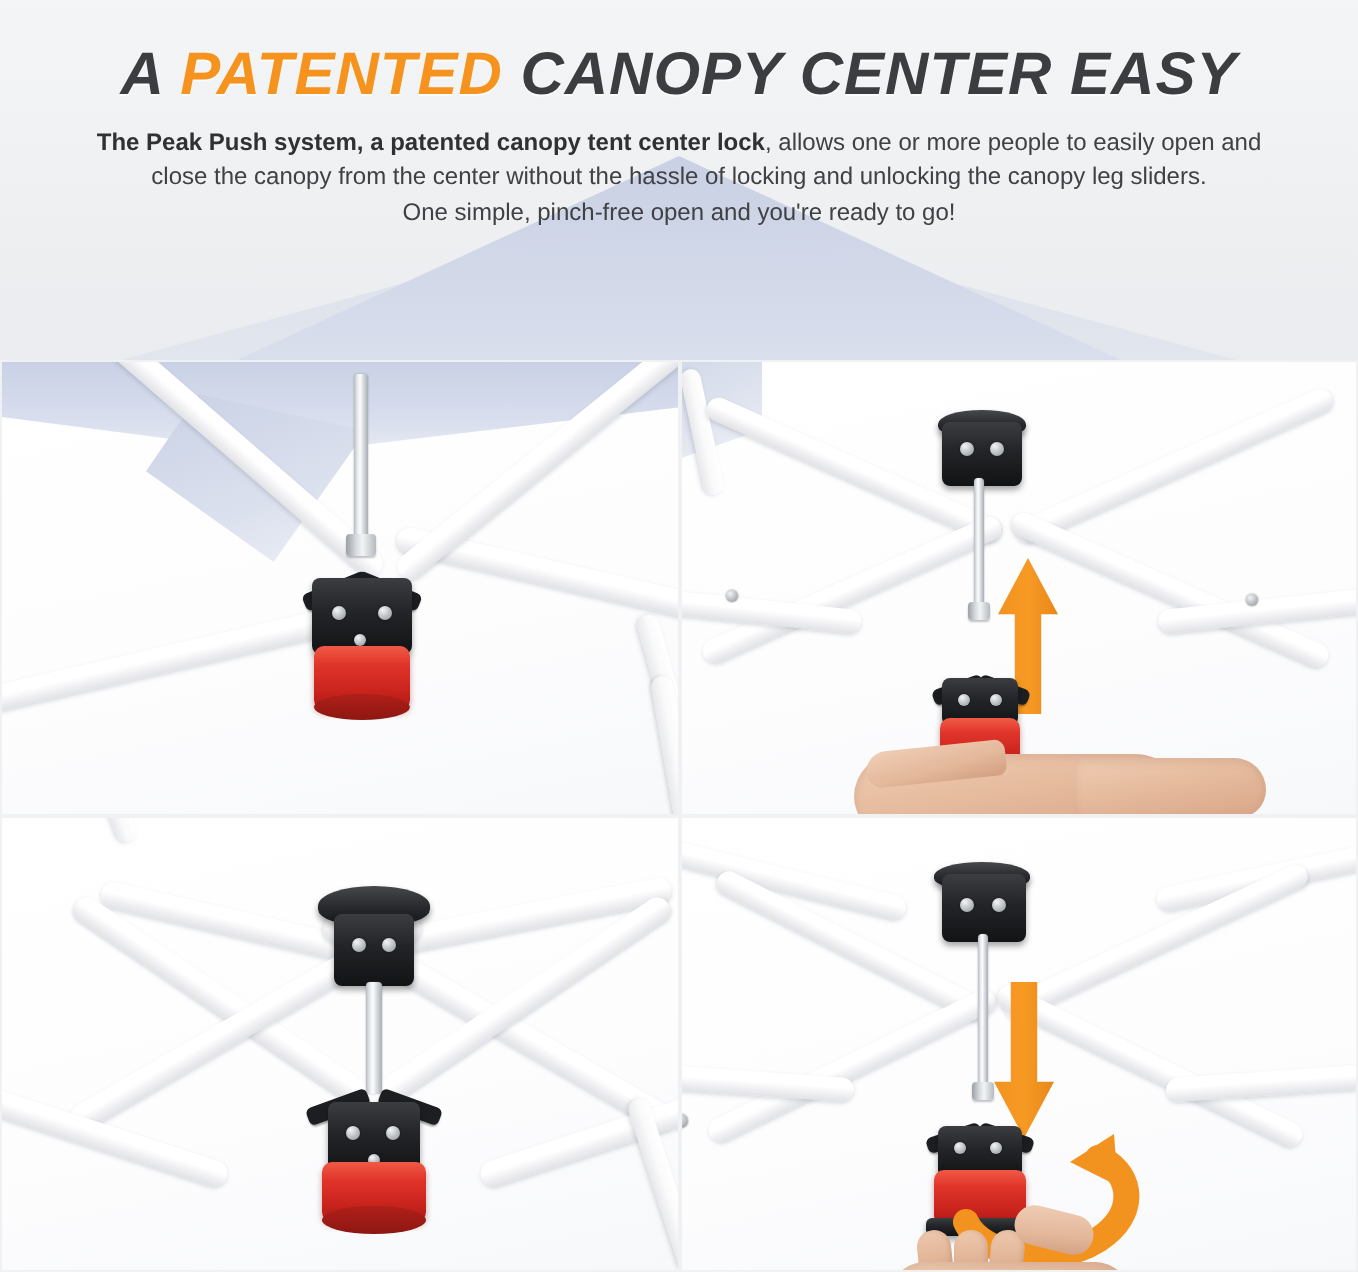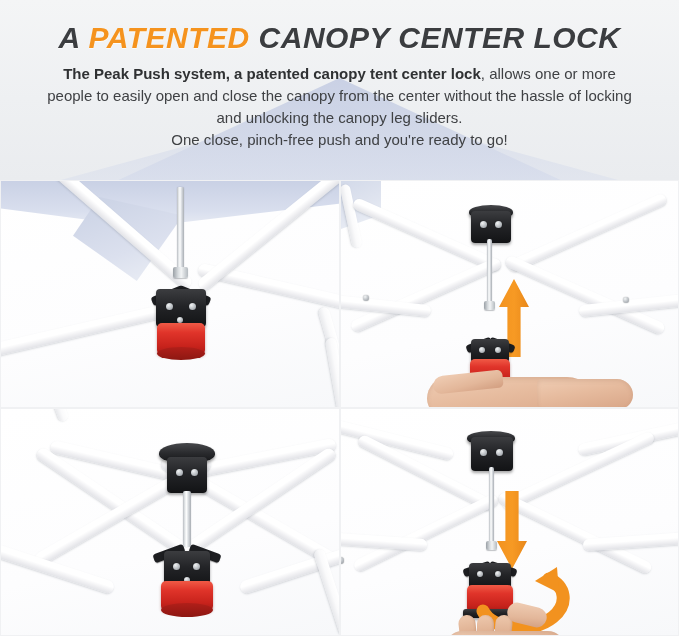--- a/index.html
+++ b/index.html
@@ -34,21 +34,21 @@
   .title {
     font-size:30px; font-weight:bold; font-style:italic;
     letter-spacing:.5px; line-height:1.06;
     color:#3b3d40; font-stretch:condensed;
     text-shadow:0 1px 0 rgba(255,255,255,.7);
   }
   .title .l1, .title .l2 { display:block; white-space:nowrap; }
   .title .hl { color:#f5931e; }
 
   .body-copy {
-    margin-top:9px; font-size:15px; line-height:1.47;
+    margin-top:9px; font-size:12px; line-height:1.47;
     color:#3f4144; padding:0 40px;
   }
   .body-copy .lead { font-weight:bold; color:#2f3133; }
 
   
   .grid {
     position:absolute; left:0; top:180px;
     width:679px; height:456px;
     display:grid;
     grid-template-columns:340px 339px;
@@ -164,27 +164,27 @@
 
 <div class="page">
 
   <div class="header">
     <div class="peak-silhouette"></div>
     <div class="peak-silhouette s2"></div>
 
     <div class="header-inner">
       <div class="title">
         <span class="l1">
-          <span>A </span><span class="hl">PATENTED</span><span> CANOPY CENTER LOCK</span>
+          <span>A </span><span class="hl">PATENTED</span><span> CANOPY CENTER EASY</span>
         </span>
       </div>
 
       <div class="body-copy">
         <span class="lead">The Peak Push system, a patented canopy tent center lock</span><span>, allows one or more people to easily open and close the canopy from the center without the hassle of locking and unlocking the canopy leg sliders.</span>
-        <div>One close, pinch-free push and you're ready to go!</div>
+        <div>One simple, pinch-free open and you're ready to go!</div>
       </div>
     </div>
   </div>
 
   <div class="grid">
 
     <div class="panel">
       <div class="fabric-top"></div>
       <div class="fabric-wing"></div>
 

